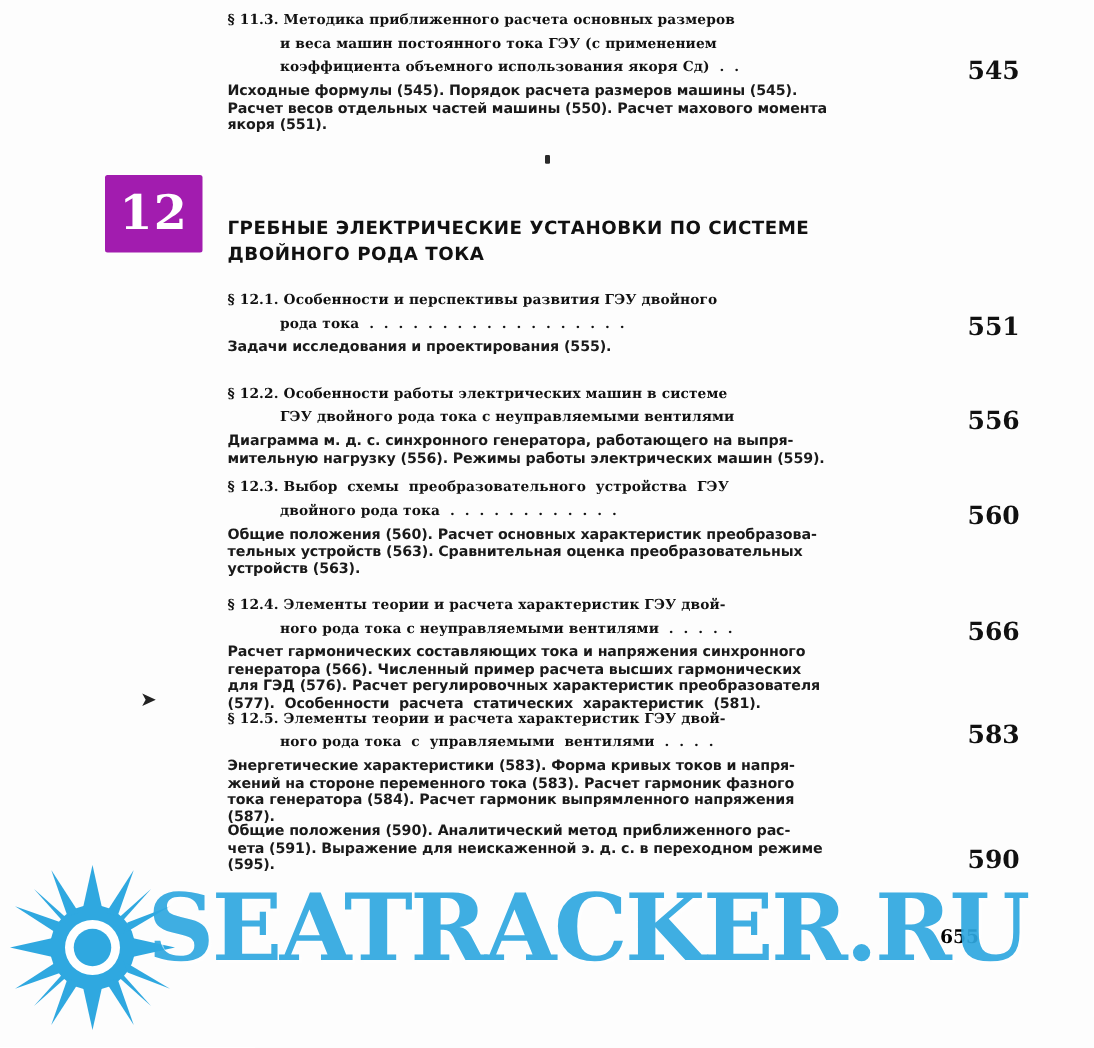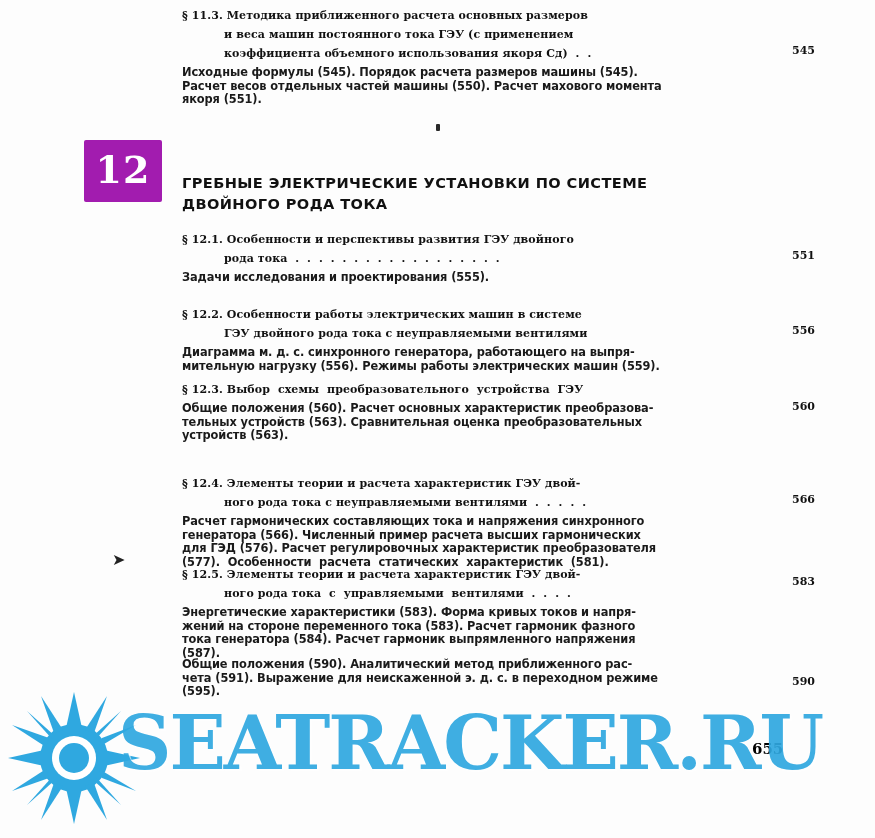--- a/index.html
+++ b/index.html
@@ -62,23 +62,22 @@
   }
   .ent-sub .ln {
     display: block;
     white-space: pre;
   }
 
   .pagenum {
     position: absolute;
     font-family: "DejaVu Serif", serif;
     font-weight: bold;
-    font-size: 11px;
+    font-size: 20px;
     color: #111;
-    margin-left: 18px;
   }
 
   
   .chapbox {
     position: absolute;
     left: 84px;
     top: 140px;
     width: 78px;
     height: 62px;
     background: #a21caf;
@@ -224,20 +223,21 @@
     <div class="ent-sub" style="margin-top:3px;">
       <span class="ln">Диаграмма м. д. с. синхронного генератора, работающего на выпря-</span>
       <span class="ln">мительную нагрузку (556). Режимы работы электрических машин (559).</span>
     </div>
   </div>
   <div class="pagenum" style="left:774px; top:324px;">556</div>
 
   <div class="entry" style="left:182px; top:380px; width:600px;">
     <div class="ent-title">
       <span class="ln">§ 12.3. Выбор  схемы  преобразовательного  устройства  ГЭУ</span>
+      <span class="ln ind">двойного рода тока  .  .  .  .  .  .  .  .  .  .  .  .</span>
     </div>
     <div class="ent-sub" style="margin-top:3px;">
       <span class="ln">Общие положения (560). Расчет основных характеристик преобразова-</span>
       <span class="ln">тельных устройств (563). Сравнительная оценка преобразовательных</span>
       <span class="ln">устройств (563).</span>
     </div>
   </div>
   <div class="pagenum" style="left:774px; top:400px;">560</div>
 
   <div class="entry" style="left:182px; top:474px; width:600px;">

